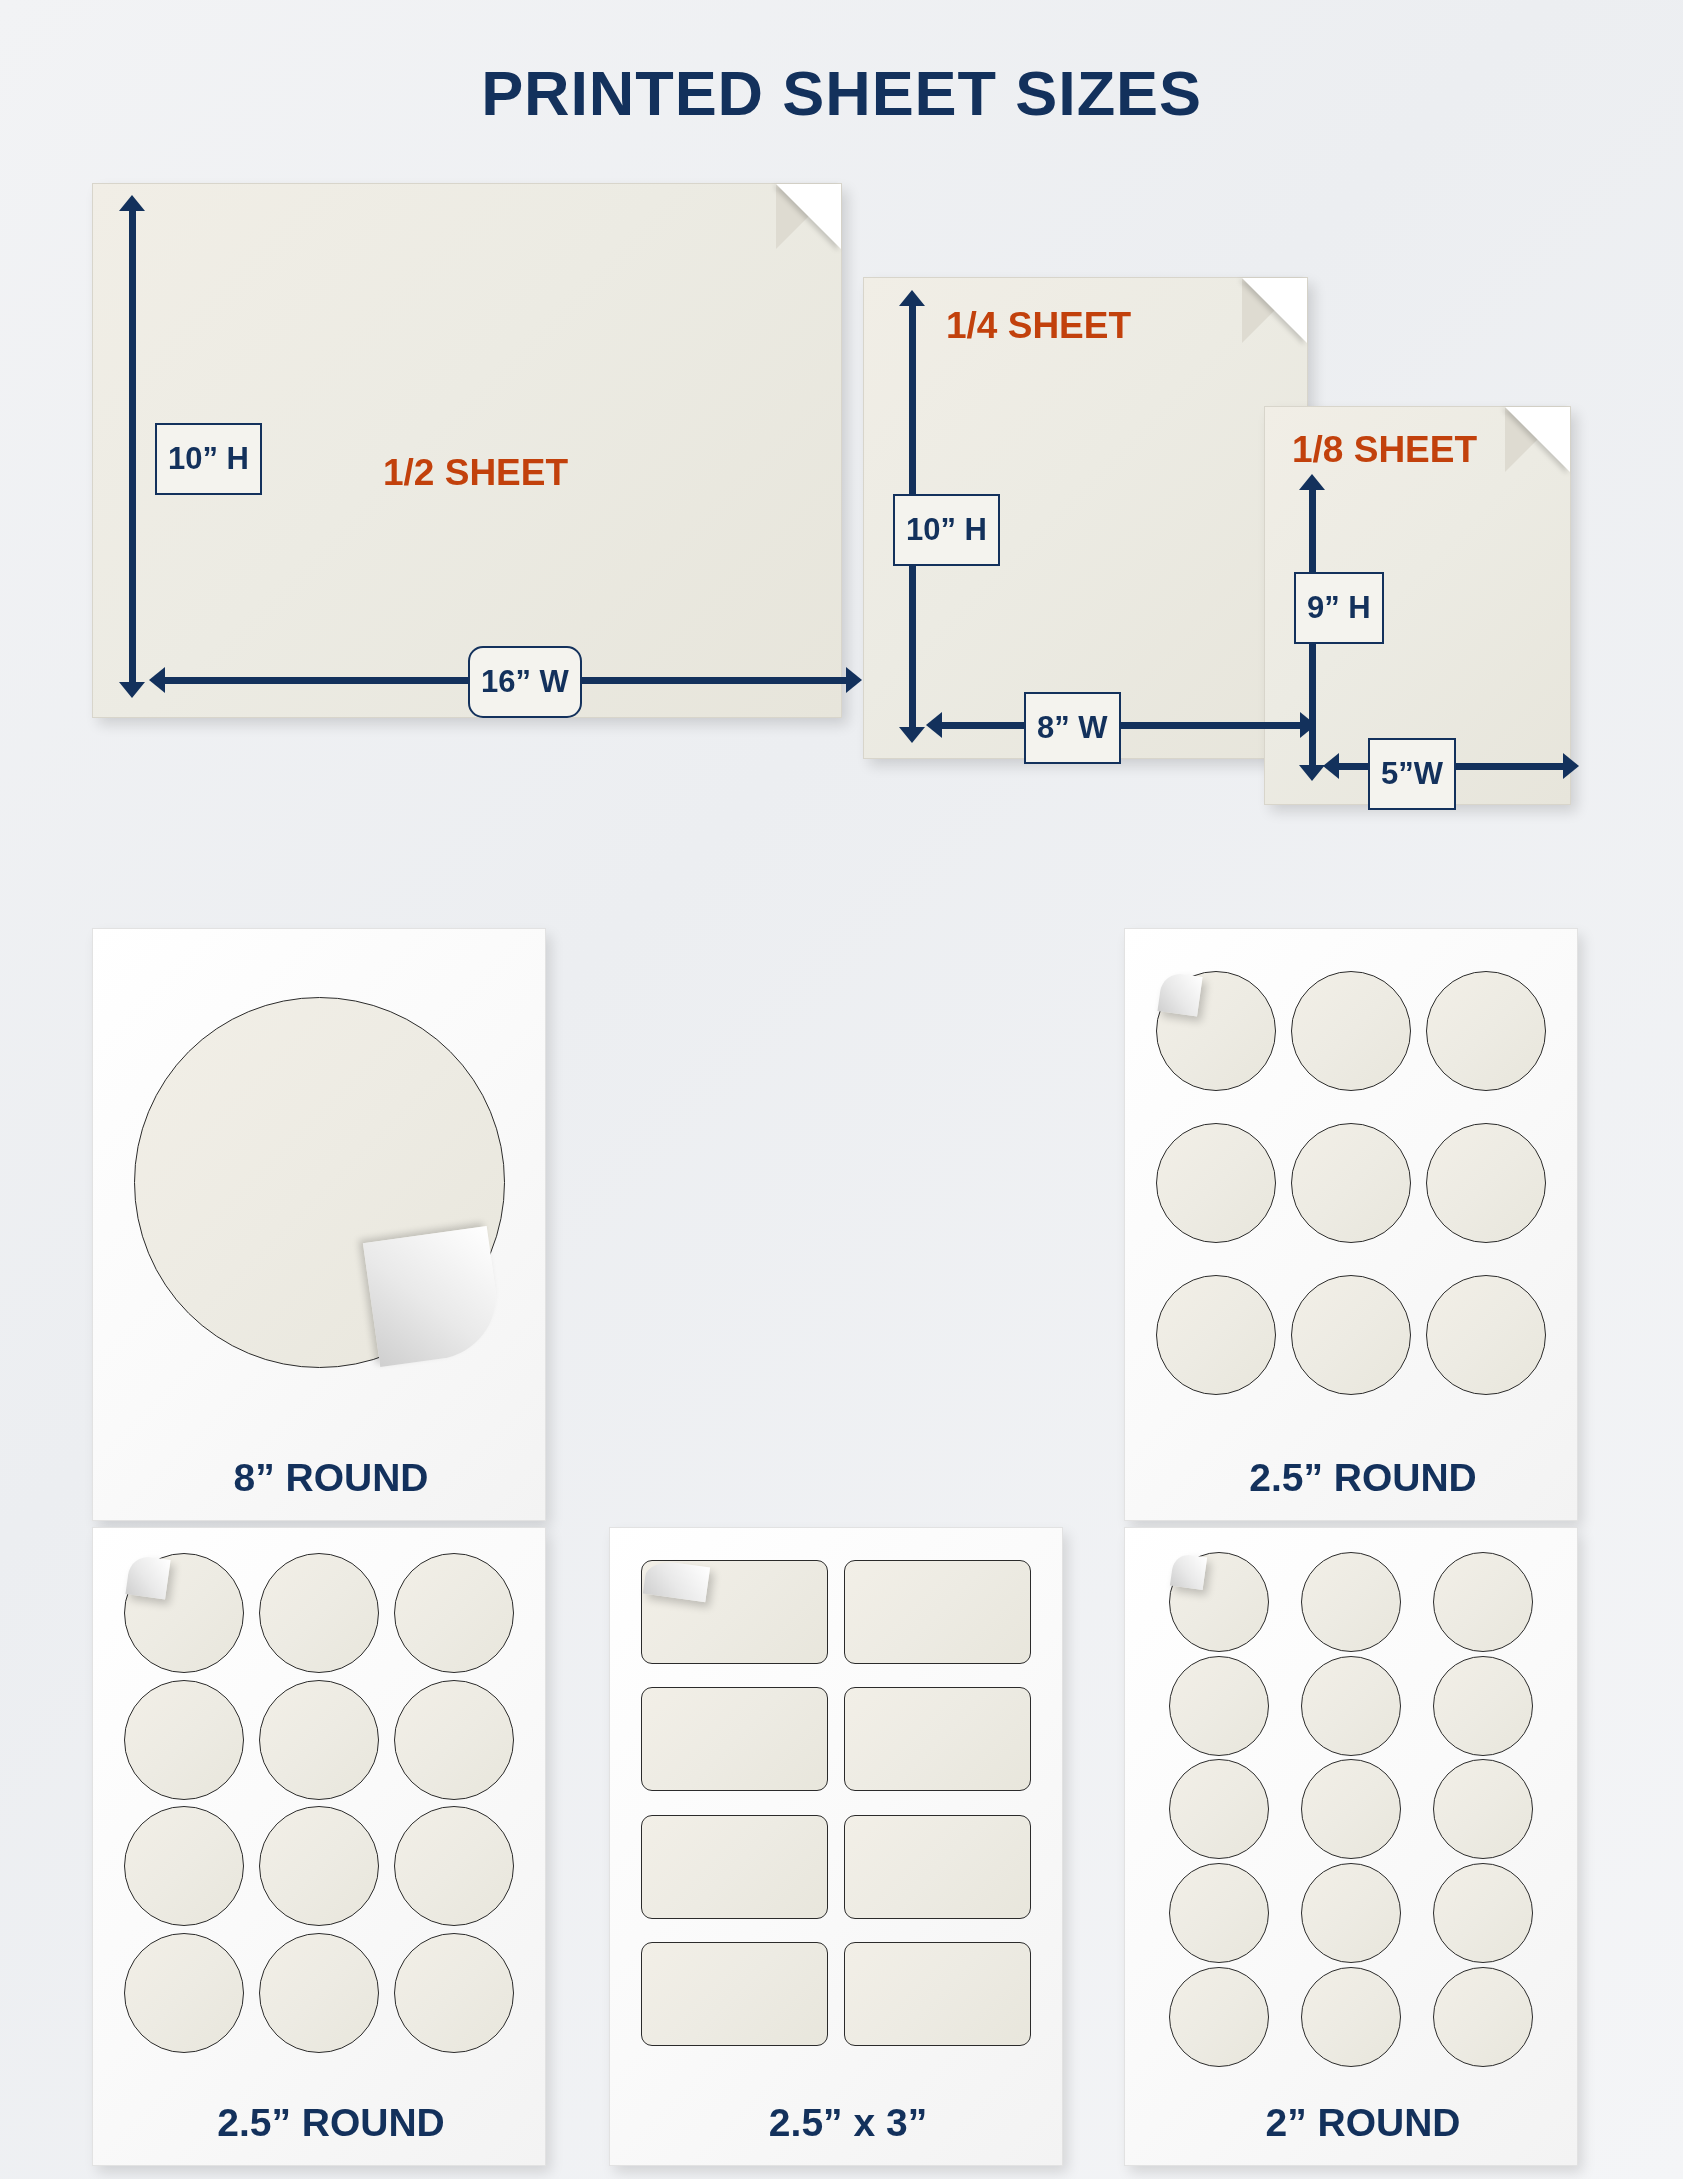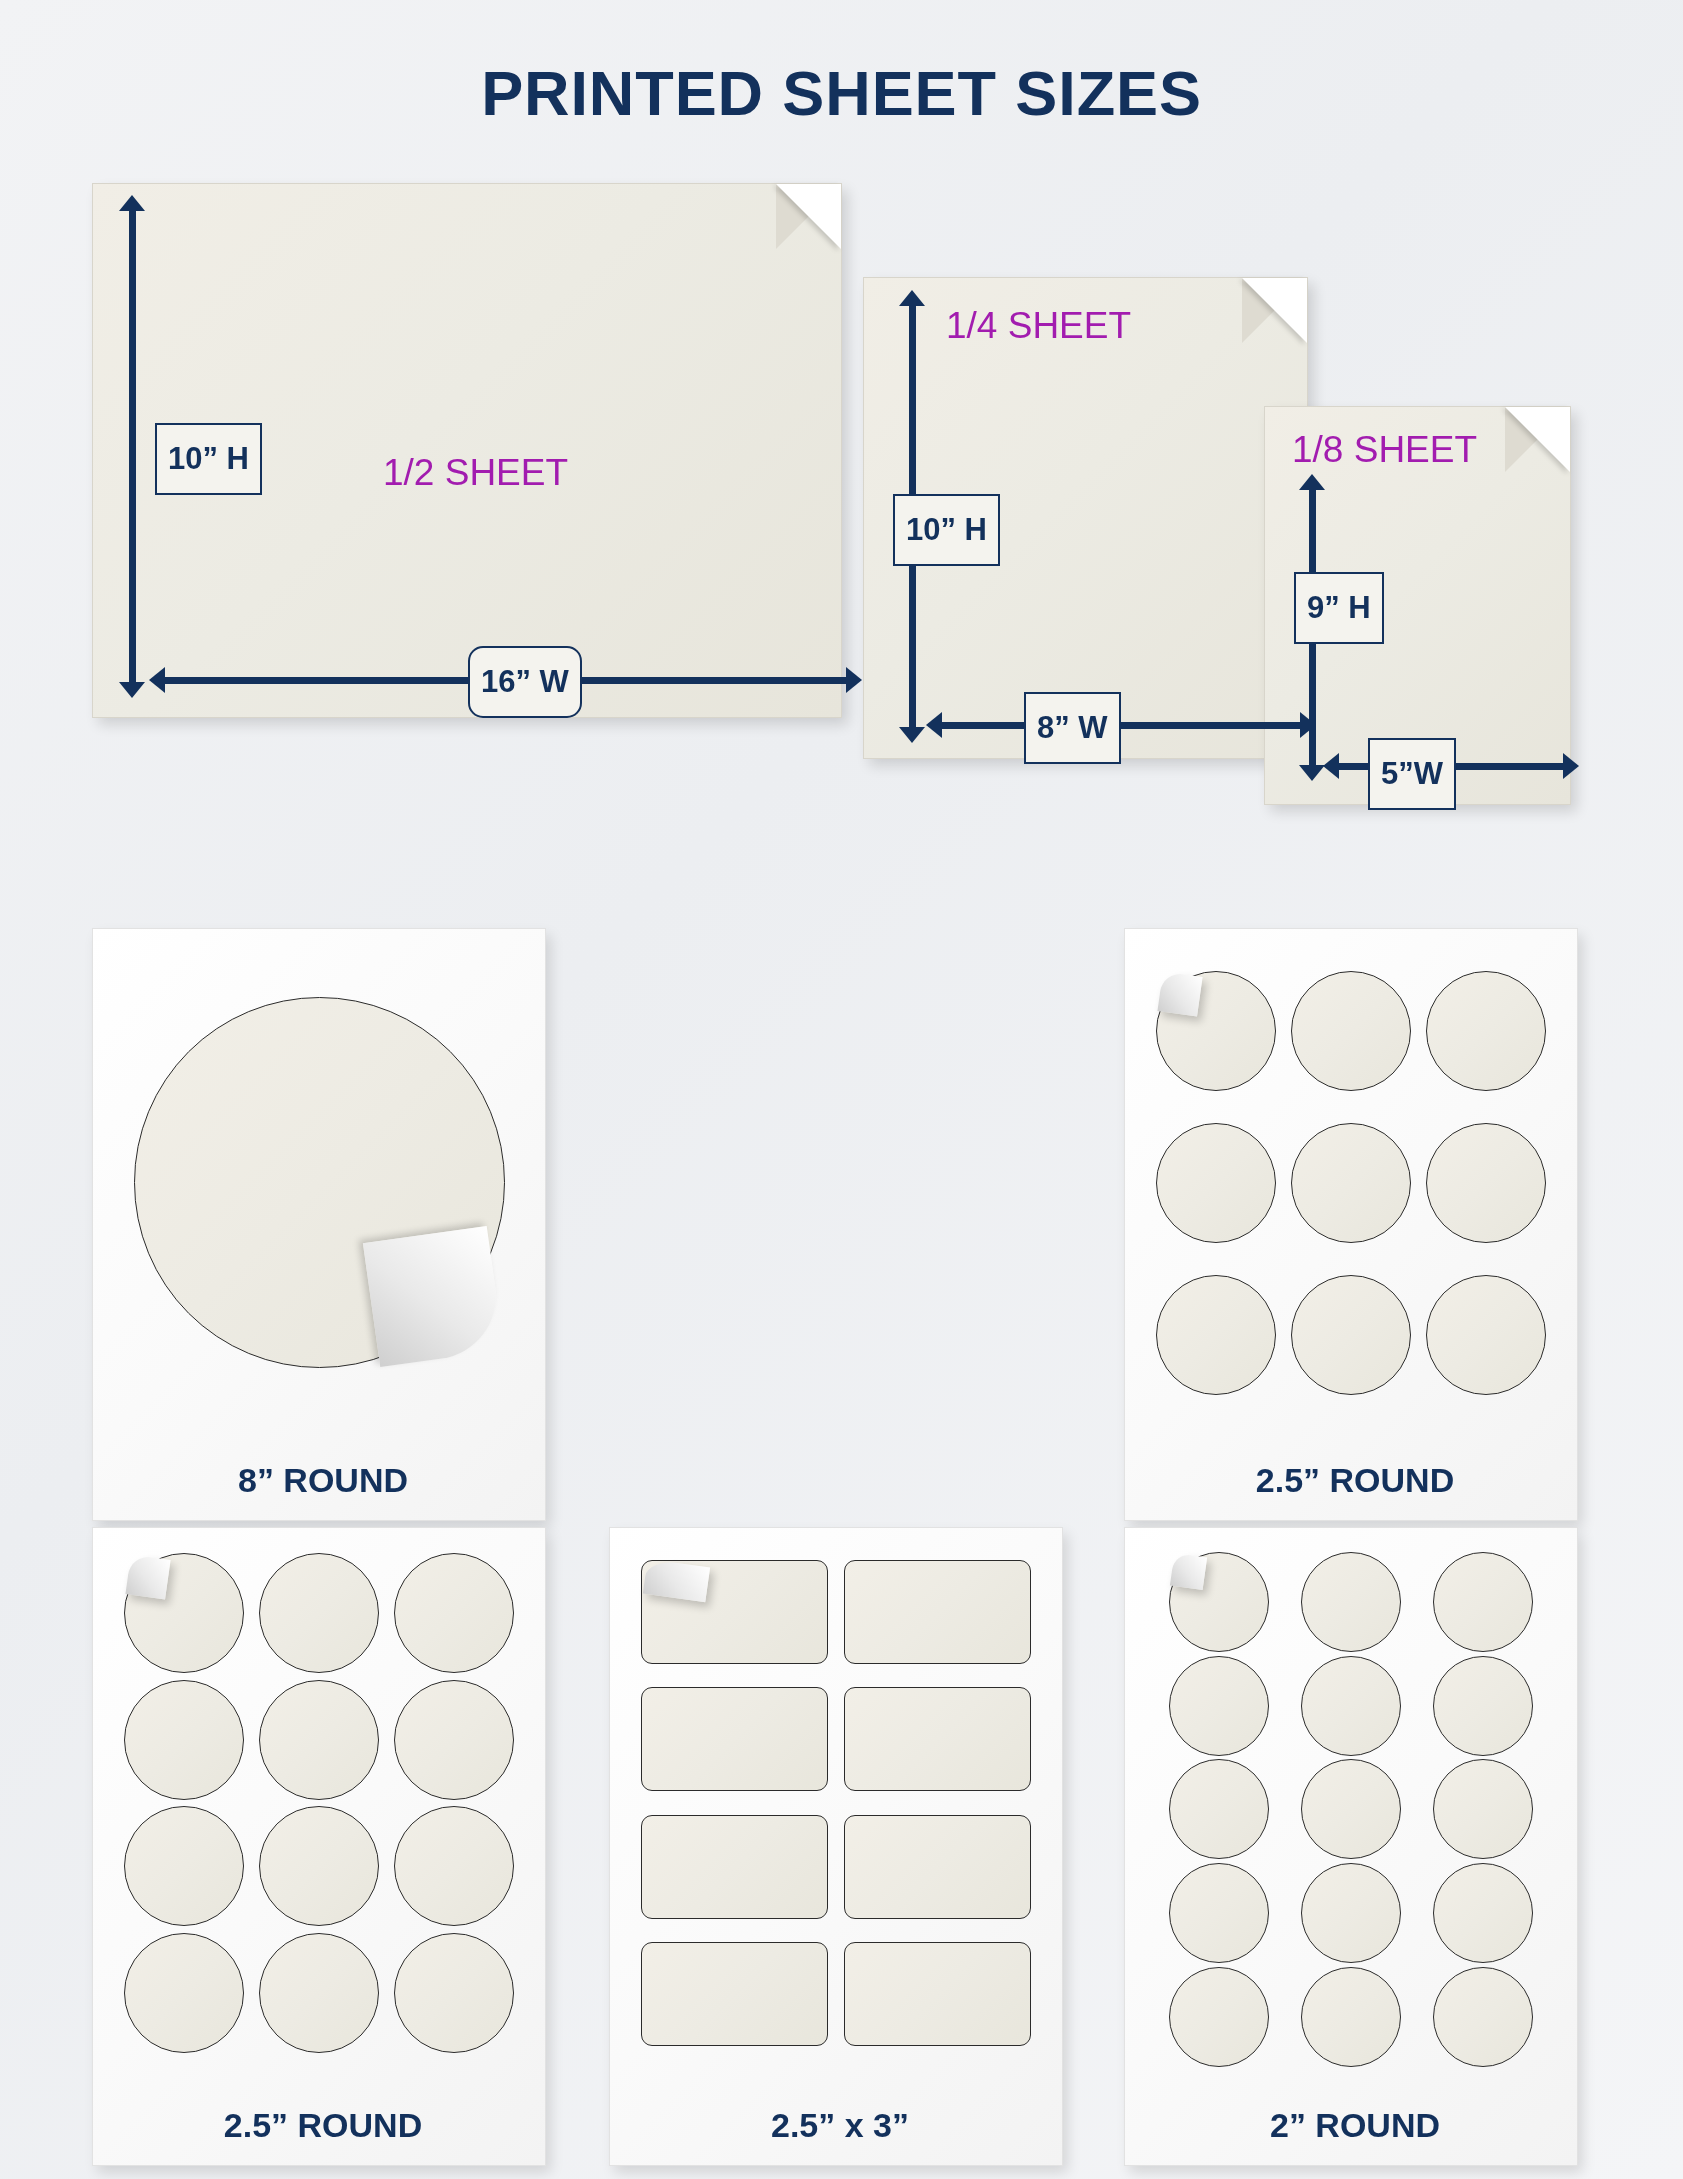--- a/index.html
+++ b/index.html
@@ -62,22 +62,22 @@
     border-bottom: 65px solid transparent;
   }
 
   #sheet-half  { left: 92px; top: 183px;  width: 748px;  height: 533px; }
   #sheet-quarter { left: 863px; top: 277px; width: 443px; height: 480px; }
   #sheet-eighth { left: 1264px; top: 406px; width: 305px; height: 397px; }
 
   .sheet-label {
     position: absolute;
     font-size: 37px;
-    font-weight: normal;
-    color: #a21caf;
+    font-weight: bold;
+    color: #c2410c;
     white-space: nowrap;
   }
   #label-half    { left: 383px;  top: 432px; margin-top: 20px; }
   #label-quarter { left: 946px; top: 305px; }
   #label-eighth  { left: 1292px; top: 429px; }
 
   
   .dim-box {
     position: absolute;
     border: 2.8px solid #13315c;
@@ -133,25 +133,25 @@
 
   
   .card {
     position: absolute;
     background: linear-gradient(135deg, #ffffff 0%, #fafafa 50%, #f3f3f3 100%);
     border: 0.9px solid #e2e2e2;
     box-shadow: 4.6px 6.5px 13px rgba(0,0,0,0.13);
   }
   .card-label {
     position: absolute;
-    left: 4px;
+    left: 12px;
     bottom: 20px;
     width: 100%;
     text-align: center;
-    font-size: 34px;
+    font-size: 39px;
     font-weight: bold;
     color: #13315c;
     white-space: nowrap;
   }
   .stickers {
     position: absolute;
     left: 0; top: 0;
     width: 100%;
     height: 100%;
     display: grid;

